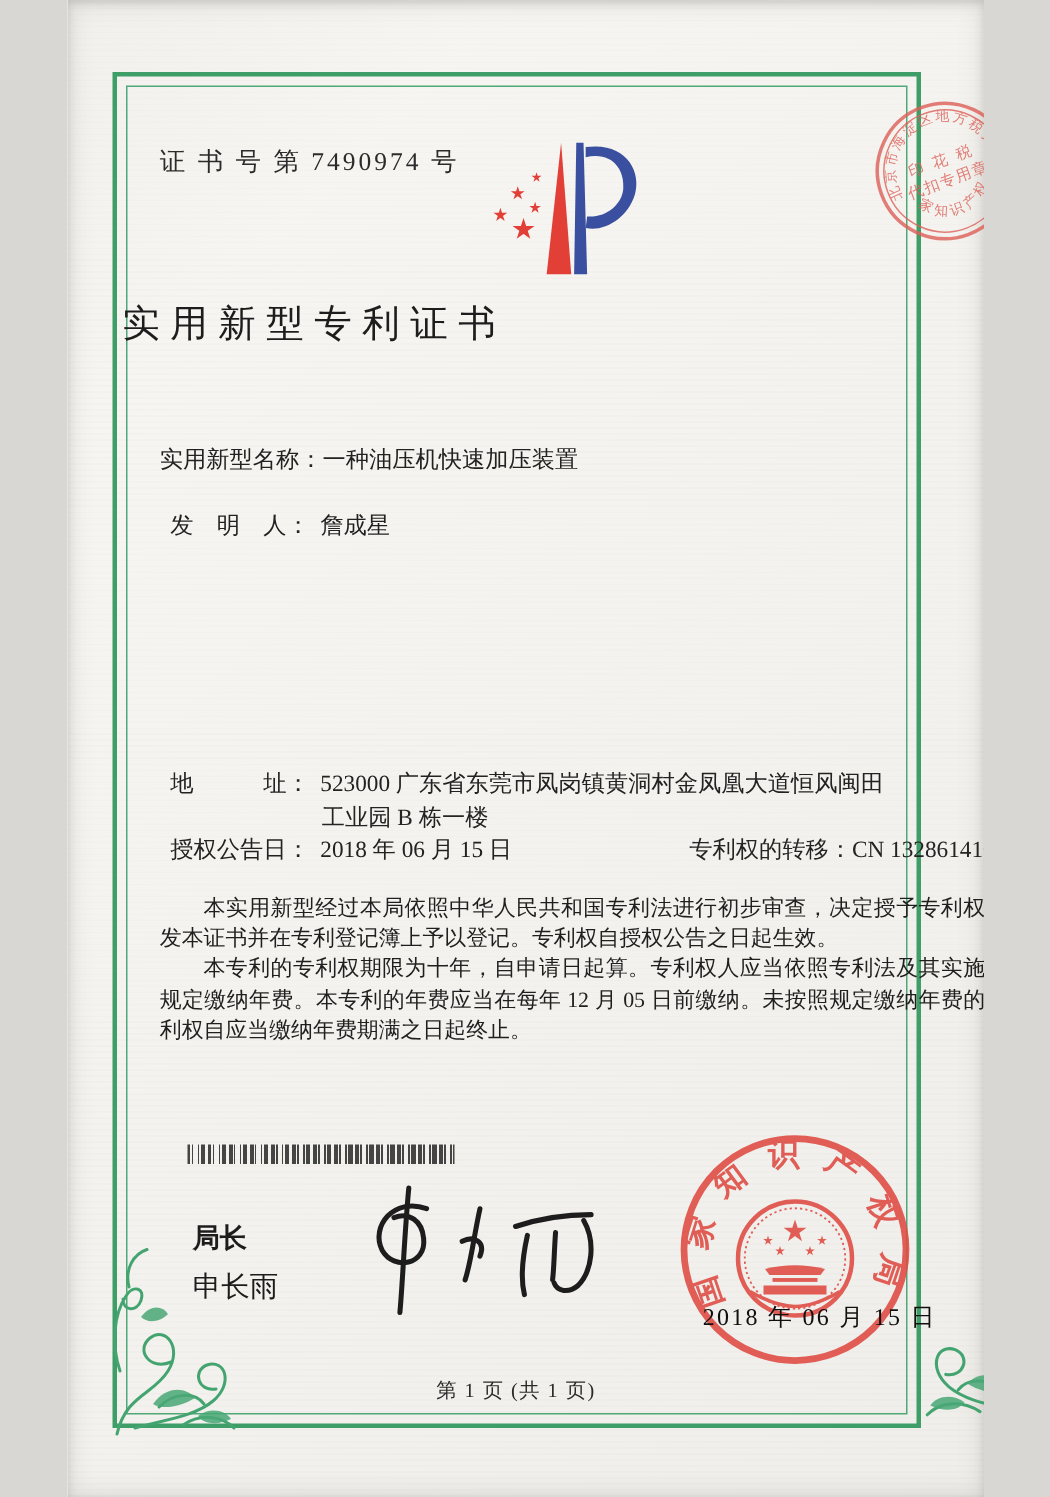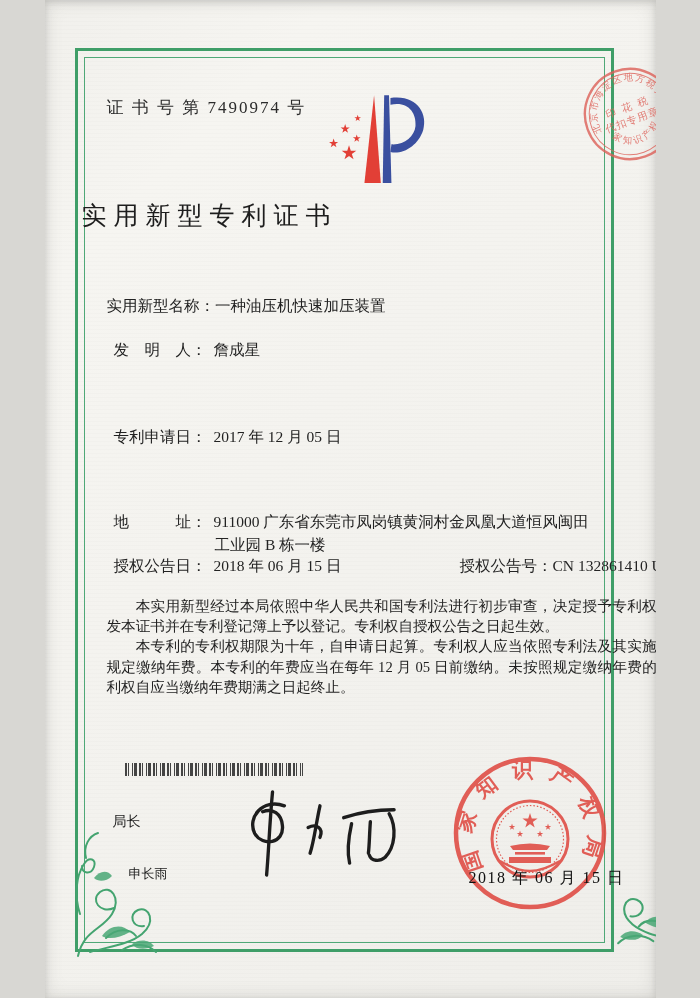--- a/index.html
+++ b/index.html
@@ -26,23 +26,23 @@
   .grant-right{position:absolute;left:415px;top:556px;font-size:15.5px;white-space:nowrap;}
   .paras{position:absolute;left:62px;top:596px;width:580px;font-size:14.6px;line-height:20.2px;
          text-align:justify;color:#1f1f1f;}
   .paras p{margin:0;text-indent:2em;}
   .barcode{position:absolute;left:80px;top:763px;width:178px;height:13px;opacity:.88;
     background:repeating-linear-gradient(90deg,
       #2d2d2d 0 2px,rgba(0,0,0,0) 2px 3px,
       #2d2d2d 3px 4px,rgba(0,0,0,0) 4px 7px,
       #2d2d2d 7px 8px,rgba(0,0,0,0) 8px 9px,
       #2d2d2d 9px 12px,rgba(0,0,0,0) 12px 14px);}
-  .director-title{position:absolute;left:68px;top:813px;font-size:14px;
-      font-family:"Liberation Sans","DejaVu Sans",sans-serif;font-weight:400;color:#1c1c1c;}
-  .director-name{position:absolute;left:84px;top:865px;font-size:13px;
+  .director-title{position:absolute;left:84px;top:813px;font-size:18px;
+      font-family:"Liberation Sans","DejaVu Sans",sans-serif;font-weight:700;color:#1c1c1c;}
+  .director-name{position:absolute;left:84px;top:845px;font-size:19px;
       font-family:"Liberation Sans","DejaVu Sans",sans-serif;font-weight:500;color:#1c1c1c;}
   .signature{position:absolute;left:188px;top:783px;}
   .seal{position:absolute;left:407px;top:755px;}
   .seal-date{position:absolute;left:424px;top:868px;font-size:16px;letter-spacing:1.5px;
       color:#101010;white-space:nowrap;}
   .tax-stamp{position:absolute;left:536px;top:65px;}
   .footer{position:absolute;left:30px;right:42px;top:918px;text-align:center;
       font-size:13.5px;letter-spacing:1px;color:#2b2b2b;}
   .orn{position:absolute;}
   .orn-bl{left:27px;top:818px;}
@@ -109,32 +109,29 @@
   </svg>
 
   <div class="title">实用新型专利证书</div>
 
   <div class="fieldrow" style="top:296px">
     <span class="f-label">实用新型名称：</span><span class="f-value">一种油压机快速加压装置</span>
   </div>
   <div class="fieldrow" style="top:340px">
     <span class="f-label">发　明　人：</span><span class="f-value">詹成星</span>
   </div>
-  <div class="fieldrow" style="top:427px">
-    <span class="f-label">专利申请日：</span><span class="f-value">2017 年 12 月 05 日</span>
-  </div>
   <div class="fieldrow" style="top:512px">
-    <span class="f-label">地　　　址：</span><span class="f-value">911000 广东省东莞市凤岗镇黄洞村金凤凰大道恒风闽田</span>
+    <span class="f-label">地　　　址：</span><span class="f-value">523000 广东省东莞市凤岗镇黄洞村金凤凰大道恒风闽田</span>
   </div>
   <div class="addr2">工业园 B 栋一楼</div>
   <div class="fieldrow" style="top:556px">
     <span class="f-label">授权公告日：</span><span class="f-value">2018 年 06 月 15 日</span>
   </div>
   <div class="grant-right">
-    <span>授权公告号：</span><span>CN 132861410 U</span>
+    <span>专利权的转移：</span><span>CN 132861410 U</span>
   </div>
 
   <div class="paras">
     <p>本实用新型经过本局依照中华人民共和国专利法进行初步审查，决定授予专利权，颁发本证书并在专利登记簿上予以登记。专利权自授权公告之日起生效。</p>
     <p>本专利的专利权期限为十年，自申请日起算。专利权人应当依照专利法及其实施细则规定缴纳年费。本专利的年费应当在每年 12 月 05 日前缴纳。未按照规定缴纳年费的，专利权自应当缴纳年费期满之日起终止。</p>
   </div>
 
   <div class="barcode"></div>
 
   <div class="director-title">局长</div>
@@ -192,14 +189,15 @@
         <textPath href="#taxTop" startOffset="50%" text-anchor="middle">北京市海淀区地方税务局</textPath>
       </text>
       <text font-size="9.5" letter-spacing="2.5" font-family="'Liberation Serif','DejaVu Serif',serif">
         <textPath href="#taxBot" startOffset="50%" text-anchor="middle">国家知识产权局</textPath>
       </text>
       <text x="0" y="-4" text-anchor="middle" font-size="10.5" letter-spacing="2" font-family="'Liberation Serif','DejaVu Serif',serif">印 花 税</text>
       <text x="0" y="10" text-anchor="middle" font-size="10.5" letter-spacing="1" font-family="'Liberation Serif','DejaVu Serif',serif">代扣专用章</text>
     </g>
   </svg>
 
+  <div class="footer">第 1 页 (共 1 页)</div>
 
 </div>
 
 </body></html>

